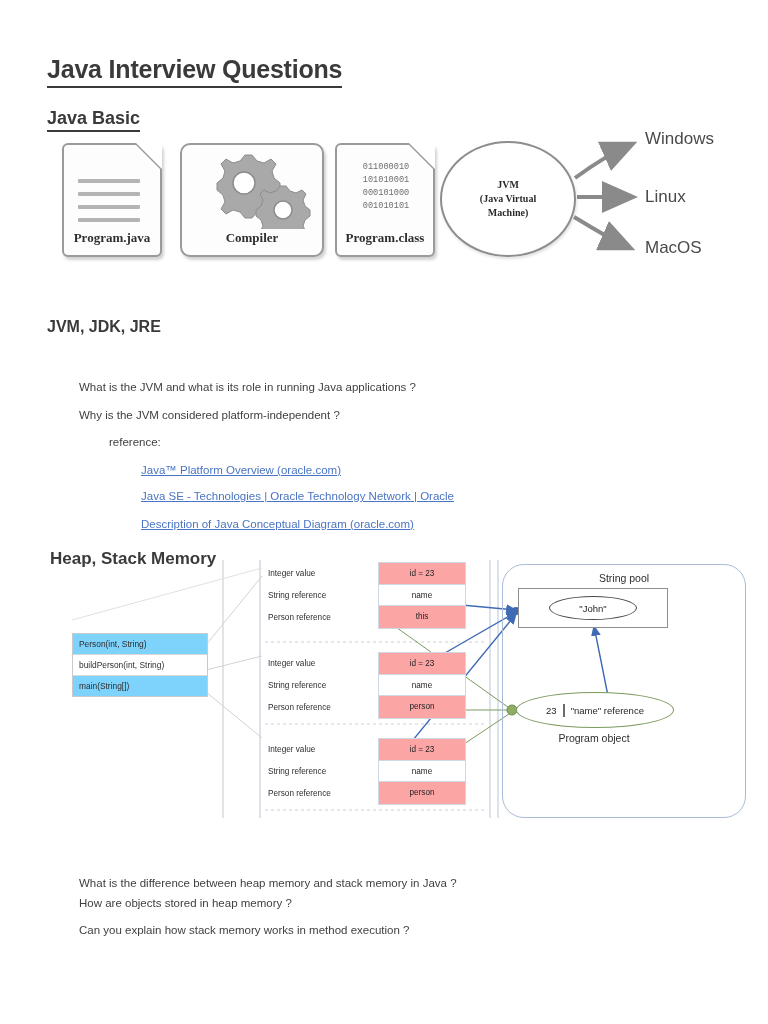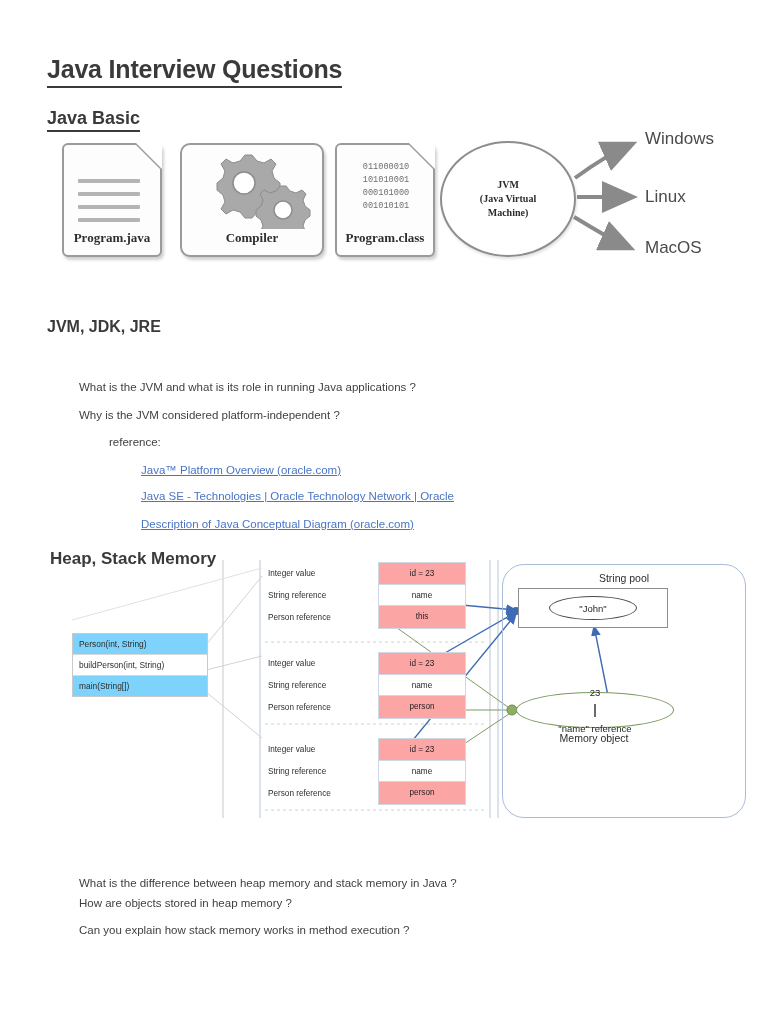--- a/index.html
+++ b/index.html
@@ -143,21 +143,21 @@
     border:1px solid #4a4a4a; border-radius:50%;
     display:flex; align-items:center; justify-content:center;
     font-size:9.5px; color:#1f1f1f; background:#ffffff;
   }
   .john-ellipse { width:86px; height:22px; }
   .person-ellipse {
     position:absolute; left:466px; top:132px; width:156px; height:34px;
     border-color:#7a9a5e;
   }
   .person-ellipse .pe-inner {
-    display:flex; align-items:center; gap:6px; font-size:9.5px; color:#1f1f1f;flex-direction:column;
+    display:flex; align-items:center; gap:6px; font-size:9.5px; color:#1f1f1f;
   }
   .pe-bar { width:2px; height:13px; background:#6b6b6b; display:inline-block; }
   .person-caption {
     position:absolute; left:466px; top:172px; width:156px; text-align:center;
     font-size:10.5px; color:#2d2d2d;
   }
   .fig2-svg { position:absolute; left:0; top:0; width:670px; height:262px; }
 </style>
 </head>
 <body>
@@ -337,20 +337,20 @@
       <div class="ellipse john-ellipse">"John"</div>
     </div>
 
     <div class="ellipse person-ellipse">
       <div class="pe-inner">
         <span>23</span>
         <span class="pe-bar"></span>
         <span>"name" reference</span>
       </div>
     </div>
-    <div class="person-caption">Memory object</div>
+    <div class="person-caption">Program object</div>
   </div>
 
   <div class="qline" style="top:877px">What is the difference between heap memory and stack memory in Java ?</div>
   <div class="qline" style="top:897px">How are objects stored in heap memory ?</div>
   <div class="qline" style="top:924px">Can you explain how stack memory works in method execution ?</div>
 
 </div>
 
 </body></html>

